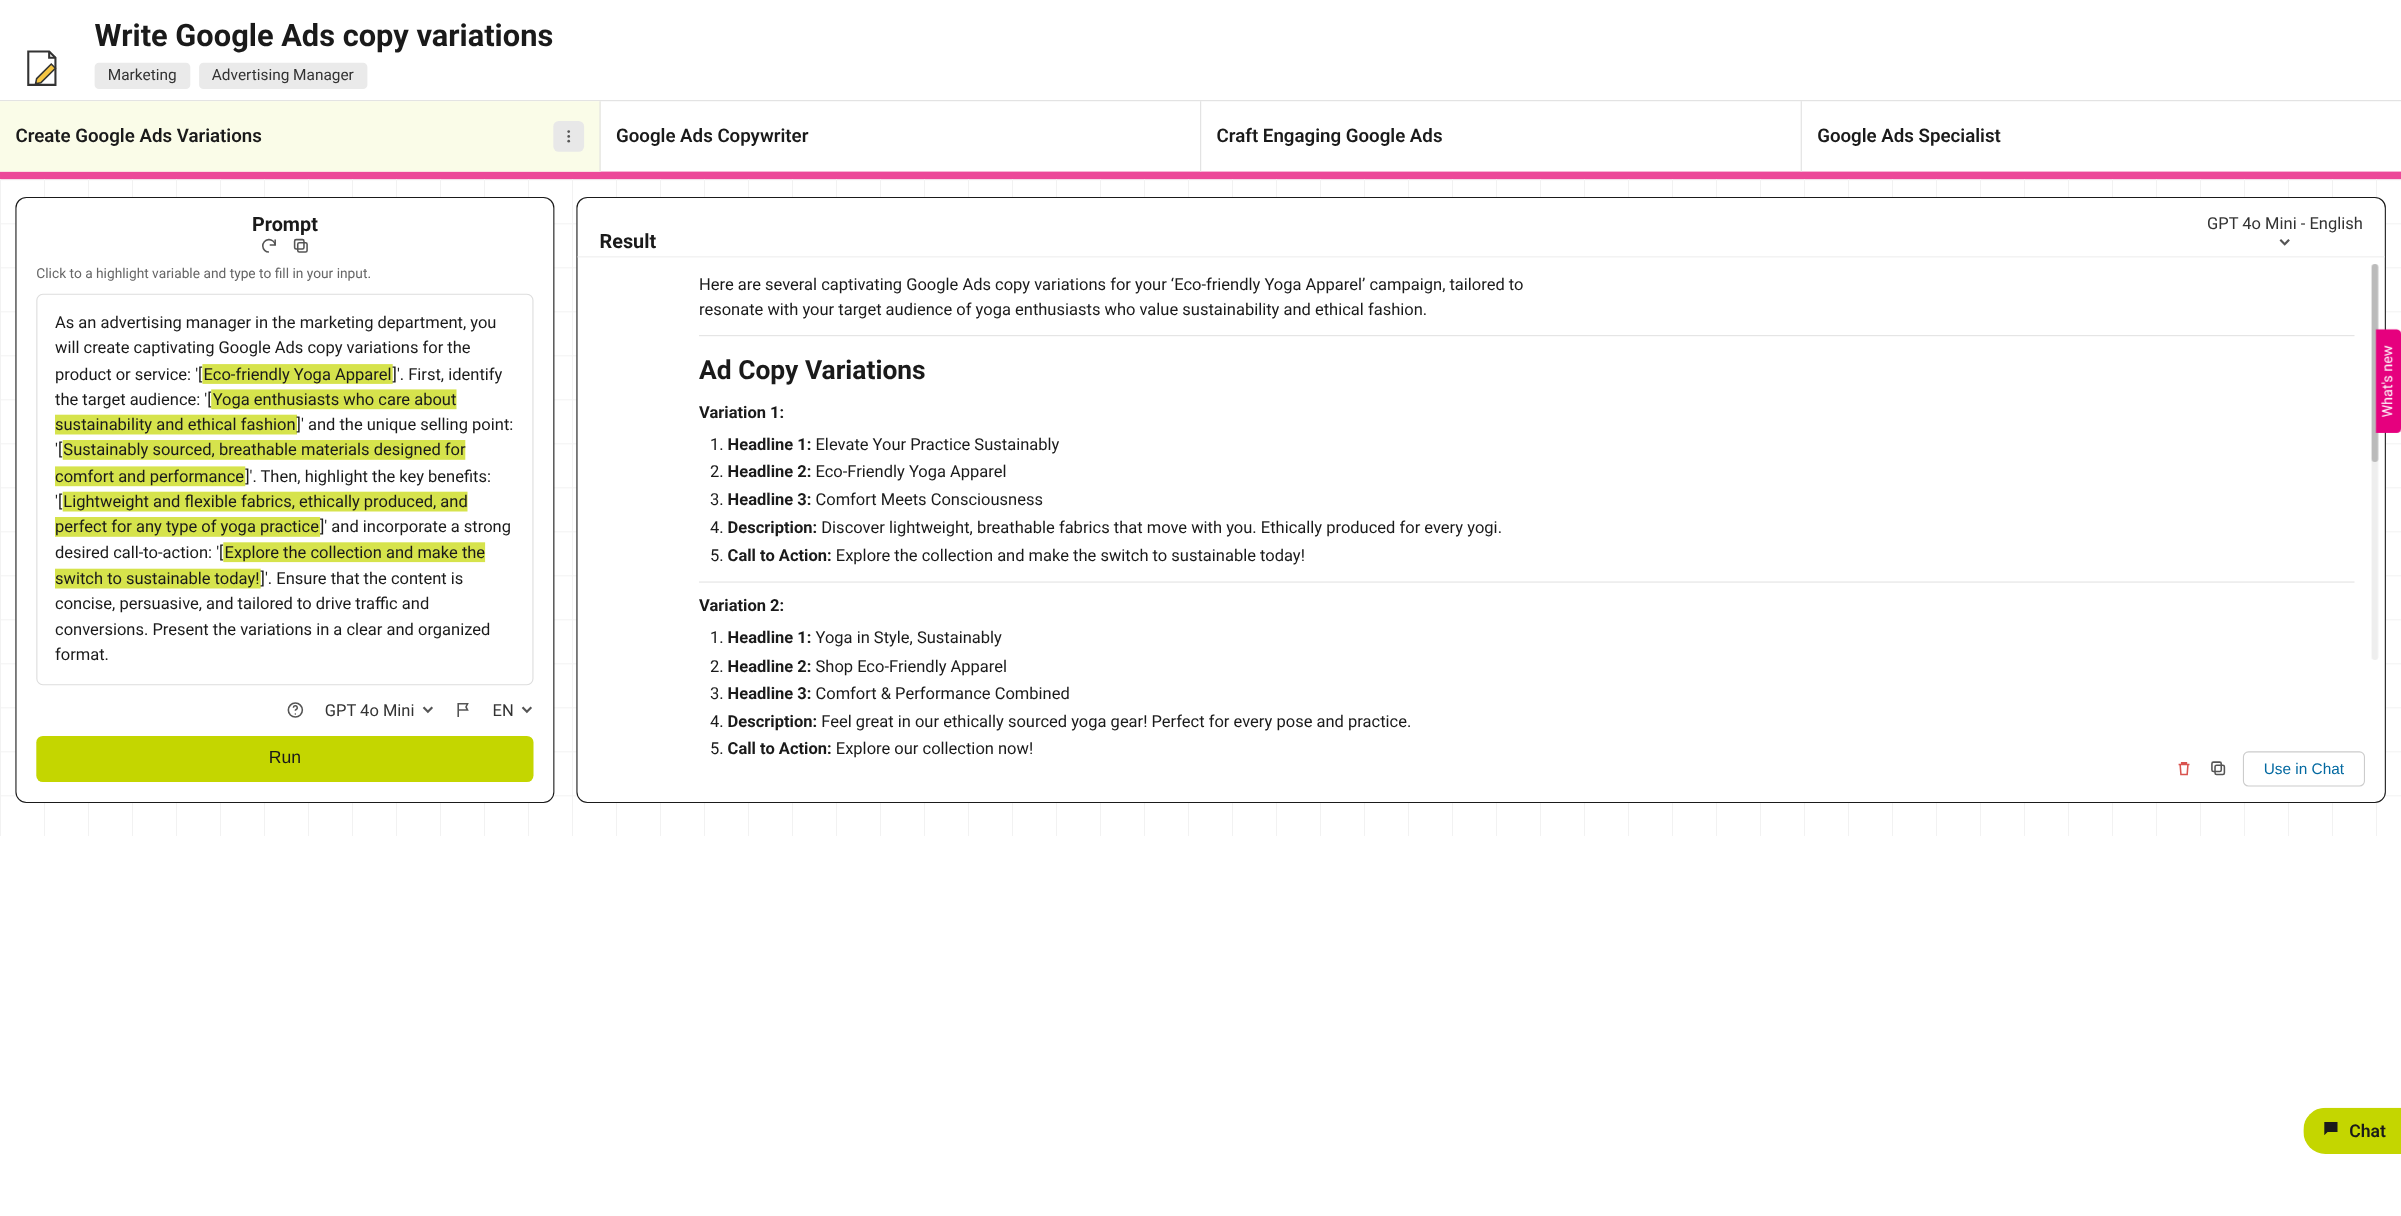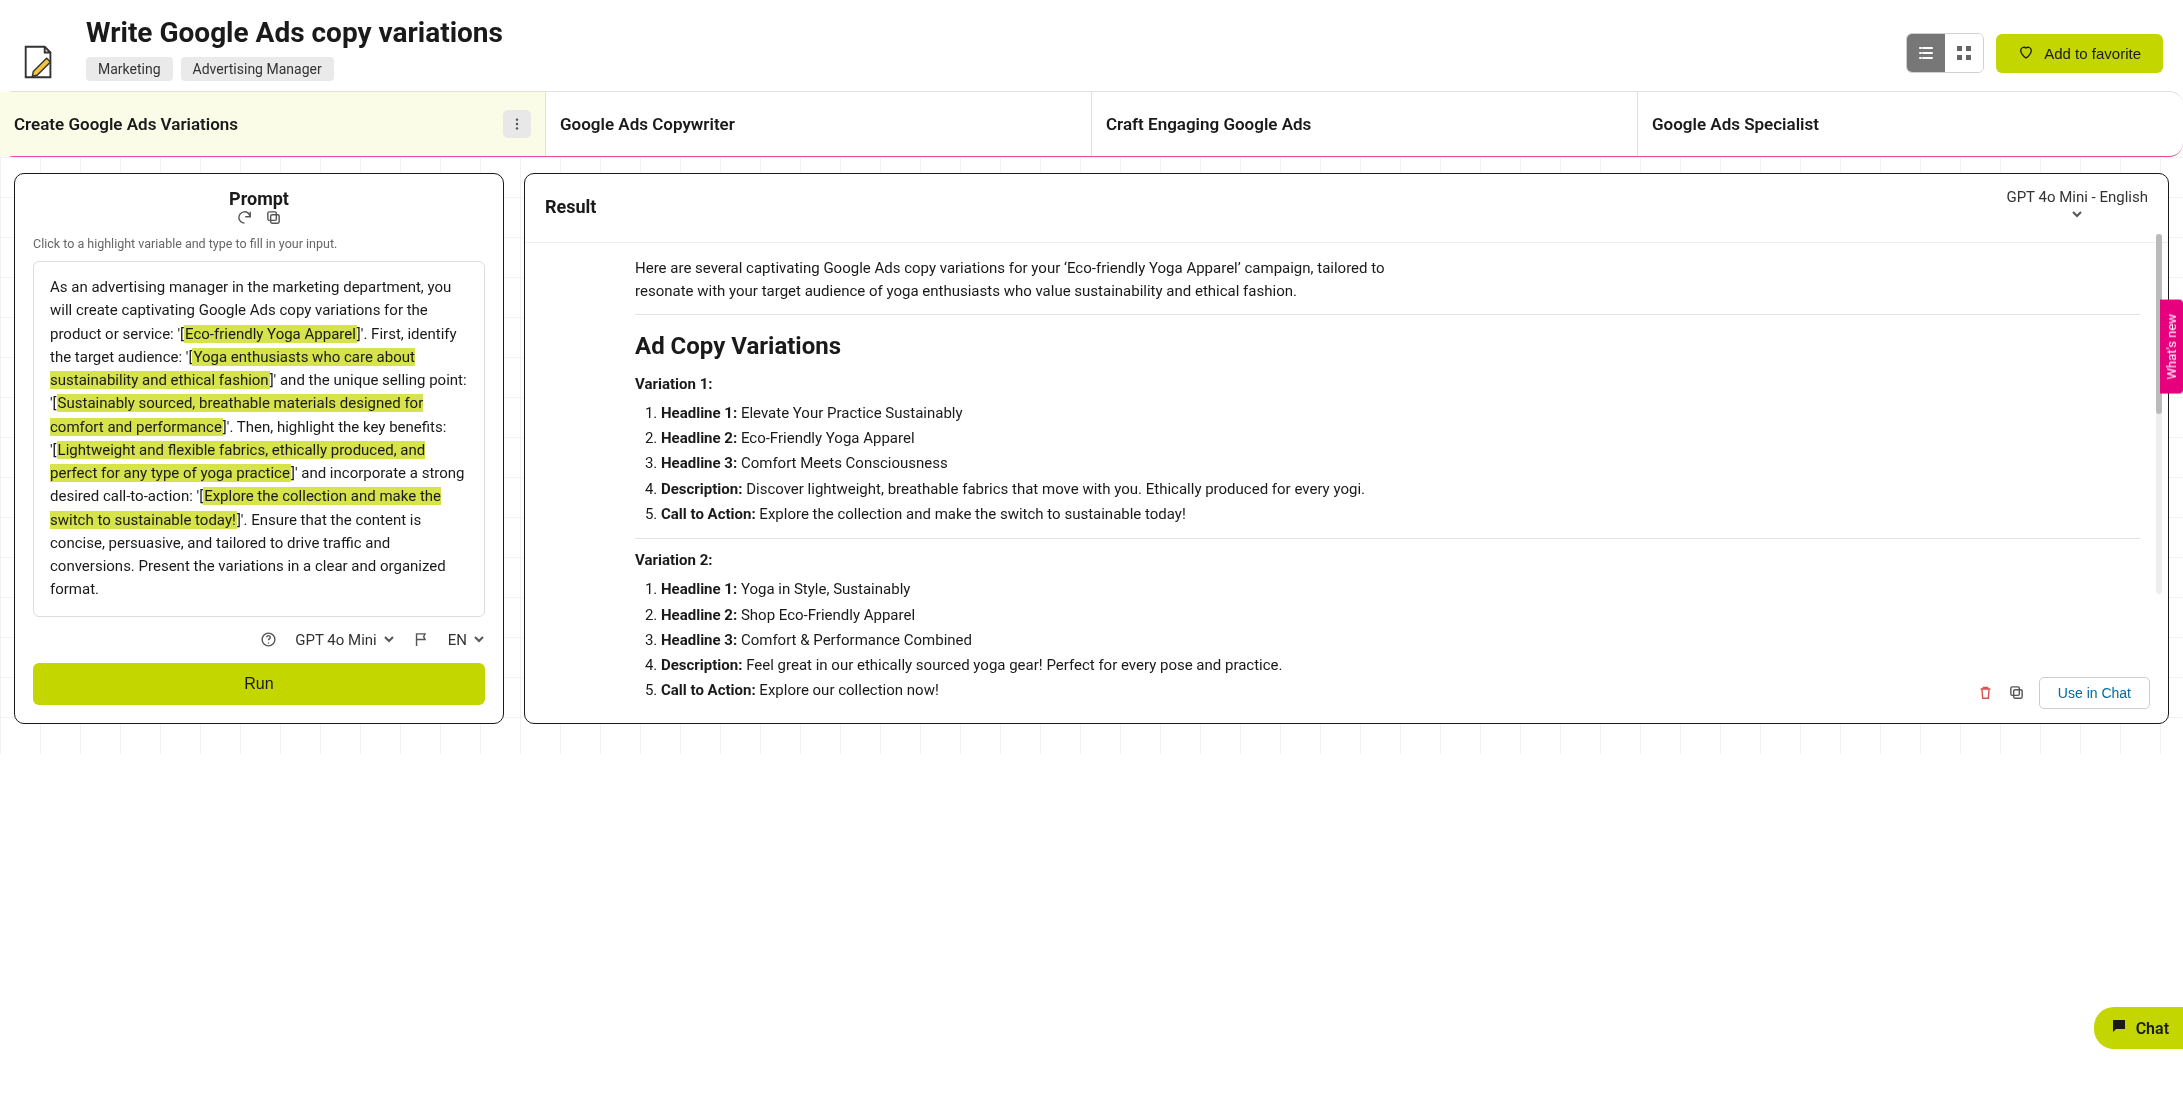--- a/index.html
+++ b/index.html
@@ -75,22 +75,21 @@
       font-weight: 500;
       color: #1a1a1a;
       cursor: pointer;
       display: flex;
       align-items: center;
       gap: 10px;
     }
     .tabs {
       display: flex;
       border-top: 1px solid #e0e0e0;
-      border-bottom: 1px solid #ec4899;
-      border-radius: 14px;
+      border-bottom: 7px solid #ec4899;
     }
     .tab {
       flex: 1;
       padding: 18px 14px;
       font-size: 17px;
       font-weight: 600;
       color: #1a1a1a;
       border-right: 1px solid #e0e0e0;
       cursor: pointer;
       display: flex;
@@ -171,23 +170,23 @@
       border: none;
       padding: 12px;
       border-radius: 6px;
       font-size: 16px;
       font-weight: 500;
       cursor: pointer;
       color: #1a1a1a;
     }
     .result-head {
       display: flex;
-      align-items: center;
+      align-items: flex-end;
       justify-content: space-between;
-      padding: 14px 20px 18px 20px;
+      padding: 14px 20px 3px 20px;
       border-bottom: 1px solid #eee;
     }
     .result-model {
       font-size: 15px;
       color: #333;
       display: flex; align-items: center; gap: 0;
       cursor: pointer;
       flex-direction: column;
     }
     .result-body {
@@ -282,45 +281,20 @@
       <path d="M26 4 v6 h6" fill="none" stroke="#333" stroke-width="2"></path>
       <path d="M14 30 l14 -14 l4 4 l-14 14 l-5 1 z" fill="#f5c542" stroke="#333" stroke-width="1.5"></path>
     </svg>
   </div>
   <div class="header-text">
     <h1 class="header-title">Write Google Ads copy variations</h1>
     <div class="tags-row">
       <span class="tag">Marketing</span>
       <span class="tag">Advertising Manager</span>
     </div>
-  </div>
-  <div class="header-right">
-    <div class="view-toggle">
-      <div class="view-btn active">
-        <svg width="18" height="18" viewBox="0 0 18 18">
-            <path d="M3 4h1M6 4h9M3 9h1M6 9h9M3 14h1M6 14h9" stroke="currentColor" stroke-width="2" stroke-linecap="round"></path>
-          </svg>
-      </div>
-      <div class="view-btn">
-        <svg width="18" height="18" viewBox="0 0 18 18">
-            <rect x="2" y="2" width="5" height="5" fill="currentColor"></rect>
-            <rect x="11" y="2" width="5" height="5" fill="currentColor"></rect>
-            <rect x="2" y="11" width="5" height="5" fill="currentColor"></rect>
-            <rect x="11" y="11" width="5" height="5" fill="currentColor"></rect>
-          </svg>
-      </div>
-    </div>
-    <button class="fav-btn">
-      <span>
-        <svg width="16" height="16" viewBox="0 0 24 24">
-            <path d="M12 21s-8-5.5-8-12a5 5 0 0 1 8-3 5 5 0 0 1 8 3c0 6.5-8 12-8 12z" fill="none" stroke="#1a1a1a" stroke-width="2"></path>
-          </svg>
-      </span>
-      <span>Add to favorite</span>
-    </button>
   </div>
 </div>
 
 <div class="tabs">
   <div class="tab active">
     <span>Create Google Ads Variations</span>
     <span class="tab-menu">
       <svg width="14" height="14" viewBox="0 0 16 16">
           <circle cx="8" cy="3" r="1.4" fill="currentColor"></circle>
           <circle cx="8" cy="8" r="1.4" fill="currentColor"></circle>

